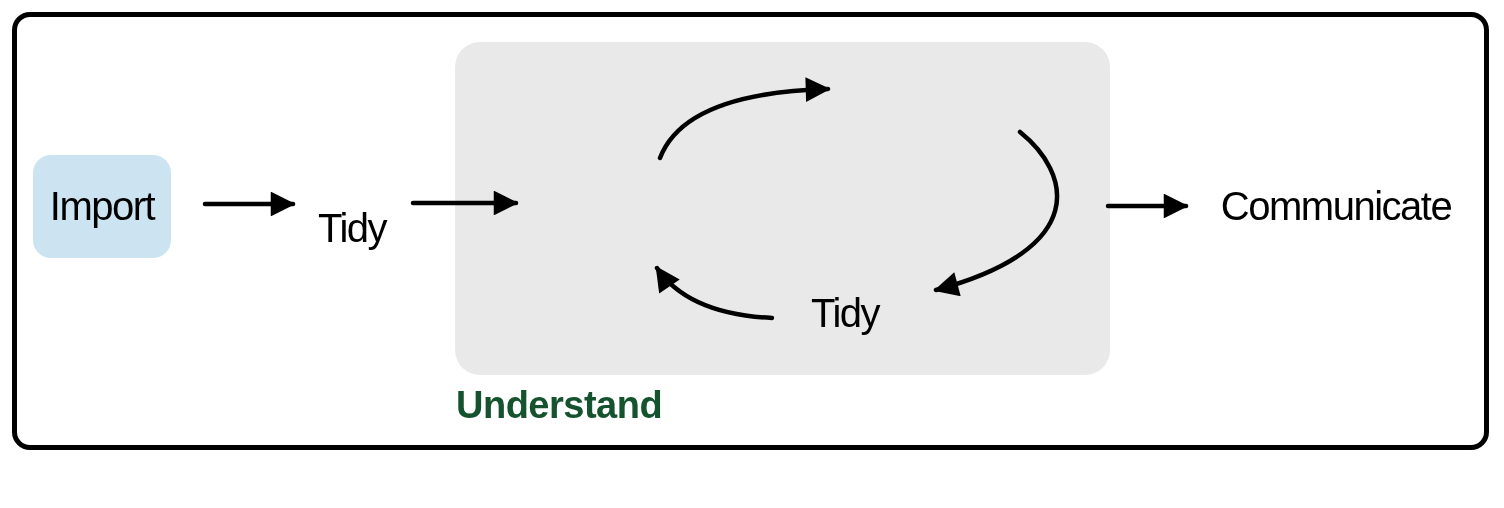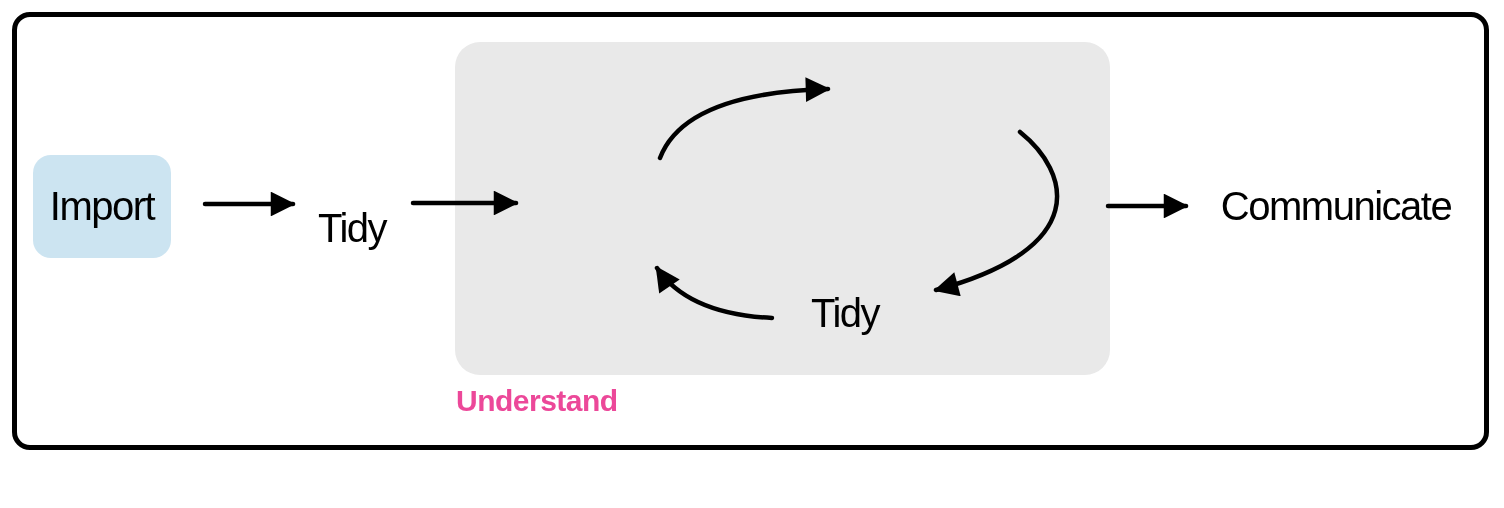--- a/index.html
+++ b/index.html
@@ -42,24 +42,24 @@
     letter-spacing: -1.5px;
     color: #000000;
     white-space: nowrap;
   }
   .float-label {
     position: absolute;
     transform: translate(-50%, -50%);
   }
   .group-label {
     position: absolute;
-    font-size: 30px;
+    font-size: 38px;
     font-weight: bold;
     letter-spacing: -0.5px;
-    color: #ec4899;
+    color: #14532d;
     white-space: nowrap;
   }
   .arrow-layer {
     position: absolute;
     left: 0; top: 0;
     width: 1504px; height: 508px;
     pointer-events: none;
   }
   .arrow-layer path {
     stroke: #000000;

